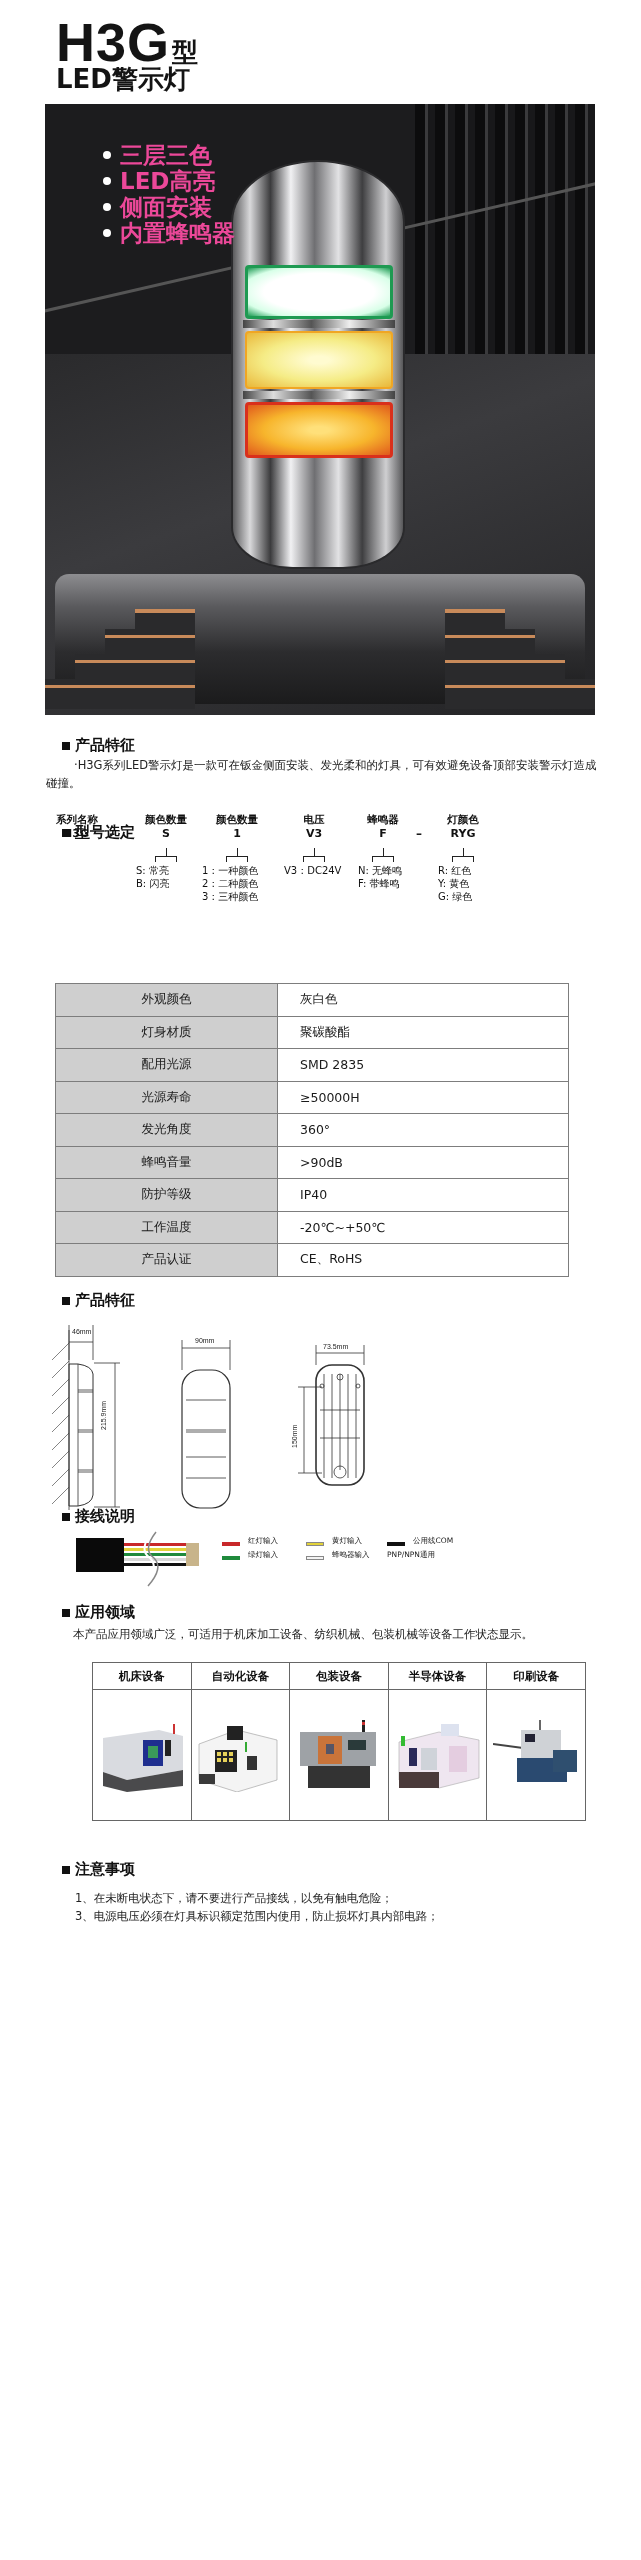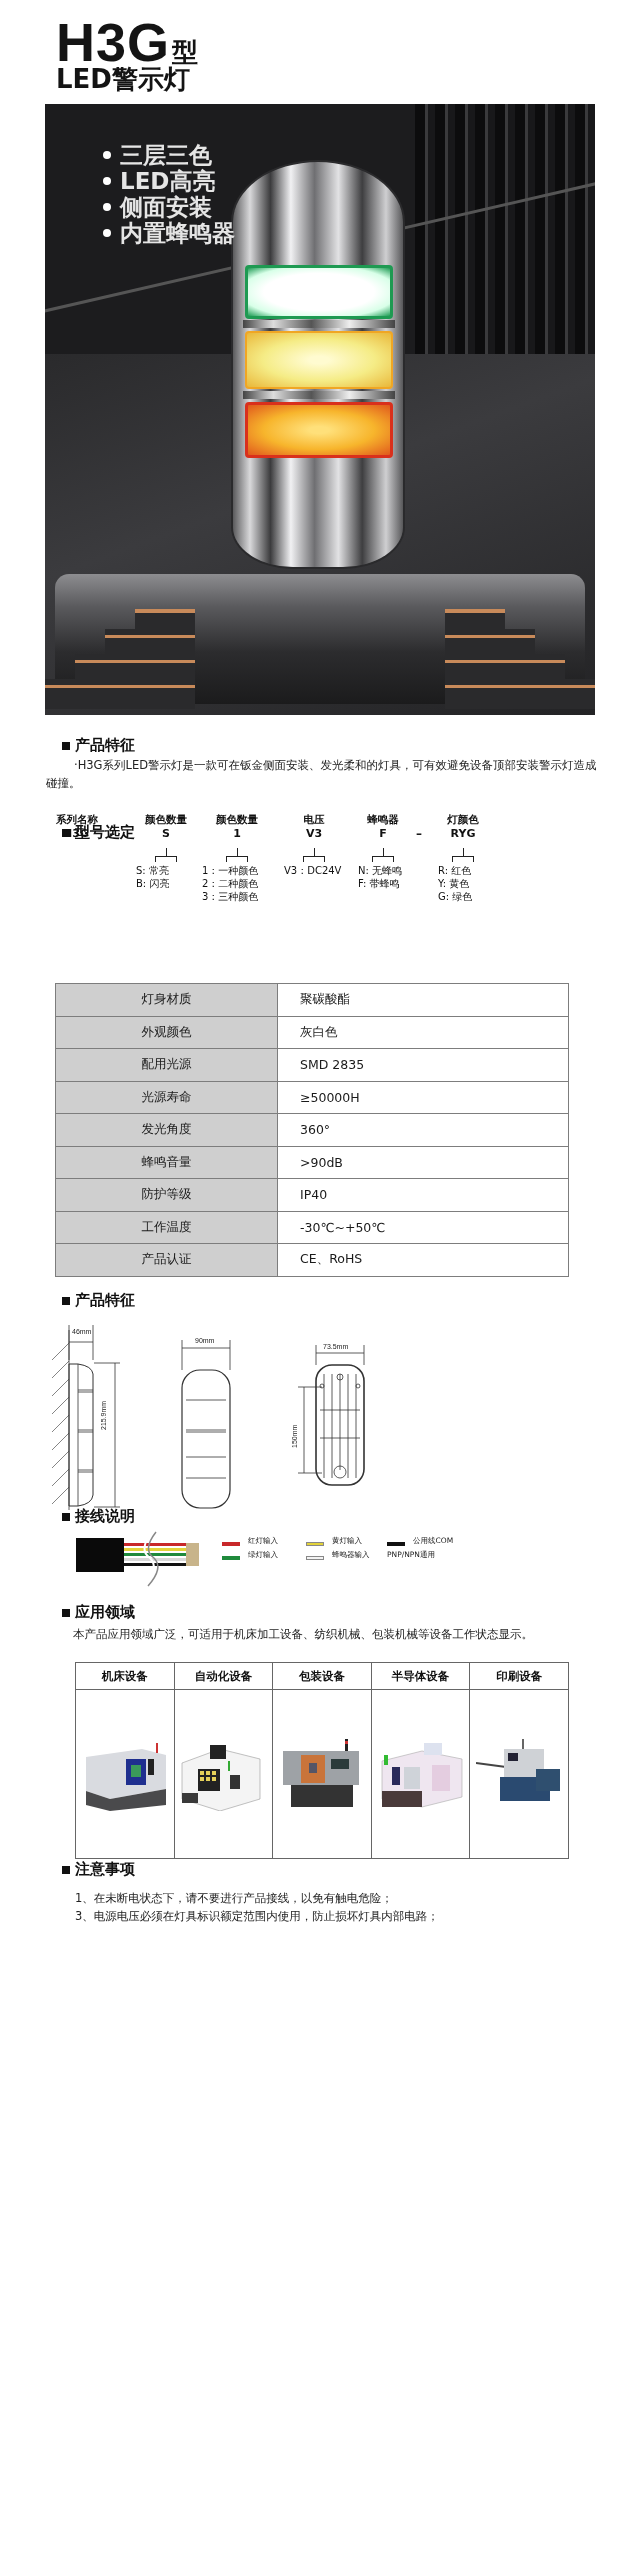--- a/index.html
+++ b/index.html
@@ -28,21 +28,21 @@
 
   .lamp { position:absolute; left:188px; top:58px; width:170px; height:405px; border-radius: 85px 85px 60px 60px / 60px 60px 40px 40px;
      background: linear-gradient(90deg,#5a5a5c 0%,#d9d9db 10%,#3b3b3d 22%,#f1f1f3 34%,#6f6f72 48%,#e2e2e4 62%,#3e3e40 76%,#cfcfd1 90%,#58585a 100%); box-shadow: 0 0 0 2px #2a2a2c; }
   .seg { position:absolute; left:12px; right:10px; border-radius: 4px; }
   .seg.green { top: 103px; height: 54px; background: radial-gradient(ellipse at center,#ffffff 55%,#d8ffe8 78%,#1f9c55 100%); border: 3px solid #1e9a52; }
   .seg.yellow { top: 169px; height: 58px; background: radial-gradient(ellipse at center,#fffbd0 10%,#f5ec86 55%,#e9b73a 100%); border: 2px solid #f0a624; }
   .seg.red { top: 240px; height: 56px; background: radial-gradient(ellipse at center,#ffe07a 10%,#f7b52c 55%,#e0581c 100%); border: 3px solid #d9301c; }
   .ring { position:absolute; left:10px; right:8px; height:8px; background: linear-gradient(90deg,#444 0%,#ddd 20%,#555 45%,#eee 70%,#444 100%); }
 
   .bullets { left: 58px; top: 38px; list-style: none; }
-  .bullets li { color: #e5e5e5; font-size: 23px; line-height: 26px; font-weight: 700; display: flex; align-items: center; }
+  .bullets li { color: #ec4899; font-size: 23px; line-height: 26px; font-weight: 700; display: flex; align-items: center; }
   .bullets li .dot { width: 8px; height: 8px; border-radius: 50%; background: #fff; margin-right: 9px; display:inline-block; }
 
   
   .sec-h { display: flex; align-items: center; font-weight: 700; font-size: 15px; color: #111; }
   .sec-h .sq { width: 8px; height: 8px; background: #111; margin-right: 5px; display: inline-block; }
 
   .para { font-size: 11.5px; line-height: 18px; color: #222; }
 
   
   .model-grid { left: 56px; top: 812px; width: 440px; height: 100px; }
@@ -65,21 +65,21 @@
   .dims { left: 40px; top: 1320px; width: 560px; height: 190px; }
   .dlabel { position:absolute; font-family: "Liberation Sans", sans-serif; font-size: 7px; color: #222; }
 
   
   .wire-img { left: 76px; top: 1528px; width: 125px; height: 60px; }
   .legend { left: 222px; top: 1536px; width: 340px; font-size: 7.5px; color: #222; }
   .legend .item { position:absolute; display:flex; align-items:flex-end; white-space: nowrap; }
   .legend .sw { width: 18px; height: 4px; margin-right: 8px; display:inline-block; }
 
   
-  .app { left: 75px; top: 1662px; width: 494px; height: 197px; border-collapse: collapse; }
+  .app { left: 92px; top: 1662px; width: 494px; height: 159px; border-collapse: collapse; }
   .app th { height: 27px; border: 1.2px solid #666; font-size: 11.5px; font-weight: 700; color: #111; background:#fff; width: 20%; }
   .app td { border-left: 1.2px solid #666; border-right: 1.2px solid #666; border-bottom: 1.2px solid #666; height: 126px; text-align:center; vertical-align: middle; }
   .mach { margin: 0 auto; width: 86px; height: 74px; position: relative; }
 
   .notes { left: 75px; top: 1889px; font-size: 11.5px; line-height: 18px; color: #222; list-style: none; }
 </style>
 </head>
 <body>
 
 <div class="abs title-main"><span>H3G</span><span class="suffix">型</span></div>
@@ -184,28 +184,28 @@
   </div>
 </div>
 
 <div class="abs sec-h" style="left:62px;top:1000px;">
     <span class="sq"></span>
     <span>技术参数</span>
   </div>
 <table class="abs spec">
   <tbody>
     <tr>
+        <td class="k">外观颜色</td>
+        <td class="v">灰白色</td>
+      </tr>
+    <tr>
         <td class="k">灯身材质</td>
         <td class="v">聚碳酸酯</td>
       </tr>
     <tr>
-        <td class="k">外观颜色</td>
-        <td class="v">灰白色</td>
-      </tr>
-    <tr>
         <td class="k">配用光源</td>
         <td class="v">SMD 2835</td>
       </tr>
     <tr>
         <td class="k">光源寿命</td>
         <td class="v">≥50000H</td>
       </tr>
     <tr>
         <td class="k">发光角度</td>
         <td class="v">360°</td>
@@ -213,21 +213,21 @@
     <tr>
         <td class="k">蜂鸣音量</td>
         <td class="v">&gt;90dB</td>
       </tr>
     <tr>
         <td class="k">防护等级</td>
         <td class="v">IP40</td>
       </tr>
     <tr>
         <td class="k">工作温度</td>
-        <td class="v">-30℃~+50℃</td>
+        <td class="v">-20℃~+50℃</td>
       </tr>
     <tr>
         <td class="k">产品认证</td>
         <td class="v">CE、RoHS</td>
       </tr>
   </tbody>
 </table>
 
 <div class="abs sec-h" style="left:62px;top:1291px;">
     <span class="sq"></span>

